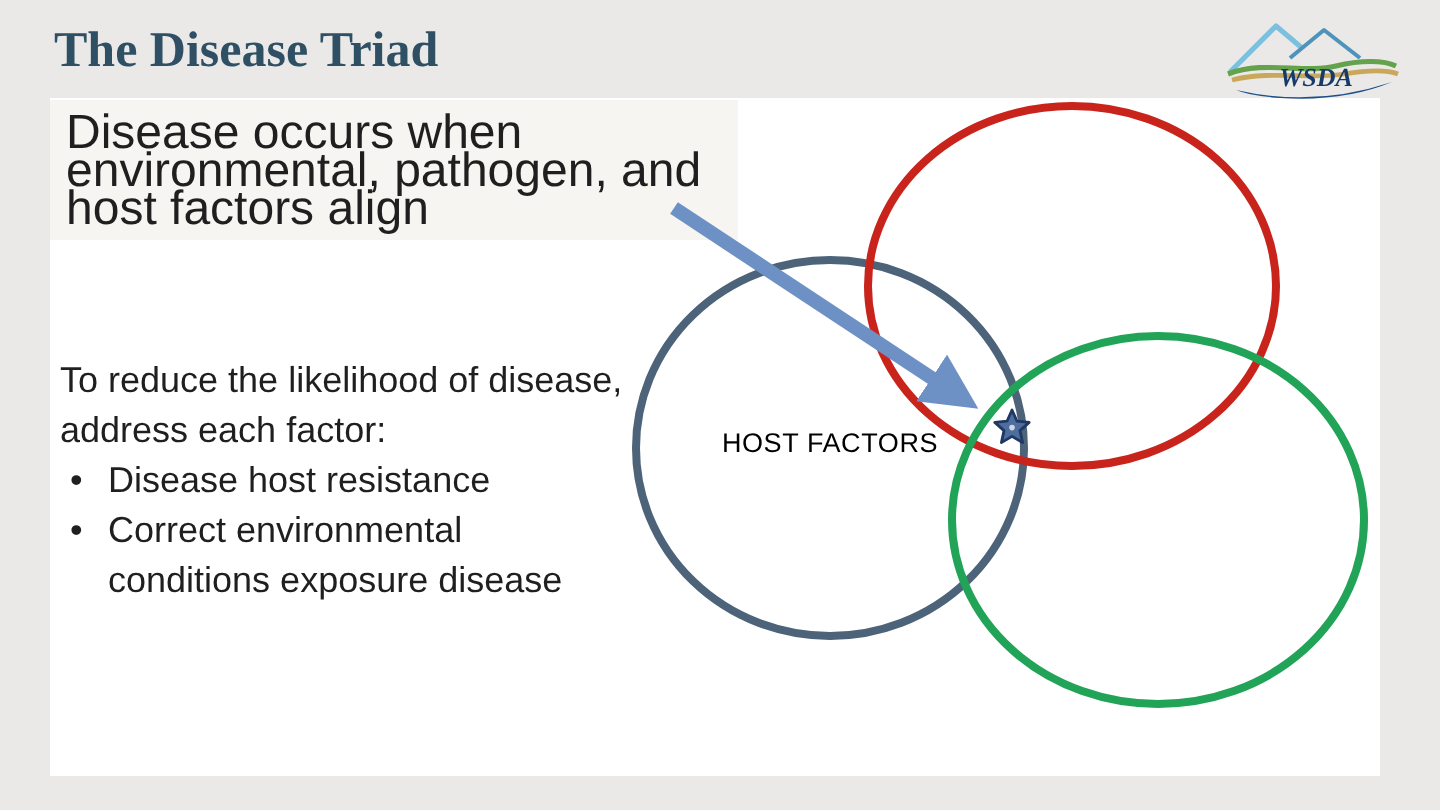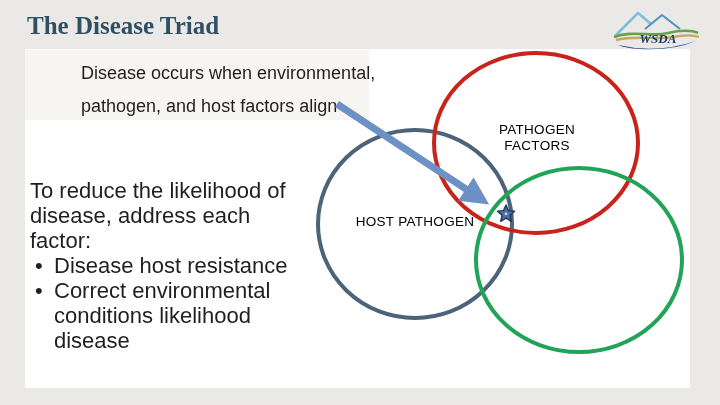--- a/index.html
+++ b/index.html
@@ -30,25 +30,25 @@
     font-family:"Liberation Serif",serif;font-weight:bold;
     font-size:25px;line-height:30px;color:var(--title-color);
   }
   .logo{position:absolute;left:610px;top:6px;width:94px;height:46px;}
   .intro-box{
     position:absolute;left:25px;top:50px;width:344px;height:70px;
     background:var(--intro-box-bg);
     padding:7px 12px 0 8px;
   }
   .intro-text{
-    font-size:18px;line-height:33px;color:var(--text-color);width:322px;margin-left:48px;
+    font-size:24px;line-height:19px;color:var(--text-color);width:322px;
   }
   .body-block{
     position:absolute;left:30px;top:178px;width:282px;
-    font-size:22px;line-height:25px;color:var(--text-color);
+    font-size:18px;line-height:25px;color:var(--text-color);
   }
   .body-lead{margin-bottom:0;}
   .bullet-list{list-style:none;}
   .bullet-item{position:relative;padding-left:24px;}
   .bullet-item::before{
     content:"\2022";position:absolute;left:5px;top:0;
     color:var(--text-color);
   }
   .venn-overlay{position:absolute;left:0;top:0;width:720px;height:405px;}
   .venn-label{
@@ -83,36 +83,33 @@
   </svg>
 
   <div class="intro-box">
     <div class="intro-text">Disease occurs when environmental, pathogen, and host factors align</div>
   </div>
 
   <div class="body-block">
     <div class="body-lead">To reduce the likelihood of disease, address each factor:</div>
     <ul class="bullet-list">
       <li class="bullet-item">Disease host resistance</li>
-      <li class="bullet-item">Correct environmental conditions likelihood disease</li>
+      <li class="bullet-item">Correct environmental conditions exposure disease</li>
     </ul>
   </div>
 
   <svg class="venn-overlay" viewBox="0 0 720 405">
     <ellipse cx="415" cy="224" rx="97" ry="94" fill="none" style="stroke:var(--host-circle-color)" stroke-width="4"></ellipse>
     <ellipse cx="536" cy="143" rx="102" ry="90" fill="none" style="stroke:var(--pathogen-circle-color)" stroke-width="4"></ellipse>
     <ellipse cx="579" cy="260" rx="103" ry="92" fill="none" style="stroke:var(--environment-circle-color)" stroke-width="4"></ellipse>
     <defs>
       <marker id="arrowhead" markerWidth="4" markerHeight="4" refX="2.6" refY="2" orient="auto">
         <path d="M0,0 L4,2 L0,4 Z" style="fill:var(--arrow-color)"></path>
       </marker>
     </defs>
     <line x1="337" y1="104" x2="481" y2="199" style="stroke:var(--arrow-color)" stroke-width="7" marker-end="url(#arrowhead)"></line>
     <polygon points="506,205 508.5,210.6 514.6,211.2 510,215.3 511.3,221.3 506,218.2 500.7,221.3 502,215.3 497.4,211.2 503.5,210.6" style="fill:var(--star-fill);stroke:var(--star-stroke)" stroke-width="1.4" stroke-linejoin="round"></polygon>
     <circle cx="506" cy="213.8" r="1.4" fill="#CFD6E0"></circle>
   </svg>
 
-  <div class="venn-label label-pathogen">
-    <span class="inner">PATHOGEN FACTORS</span>
-  </div>
-  <div class="venn-label label-host">HOST PATHOGEN</div>
+  <div class="venn-label label-host">HOST FACTORS</div>
 
 </div>
 
 </body></html>

